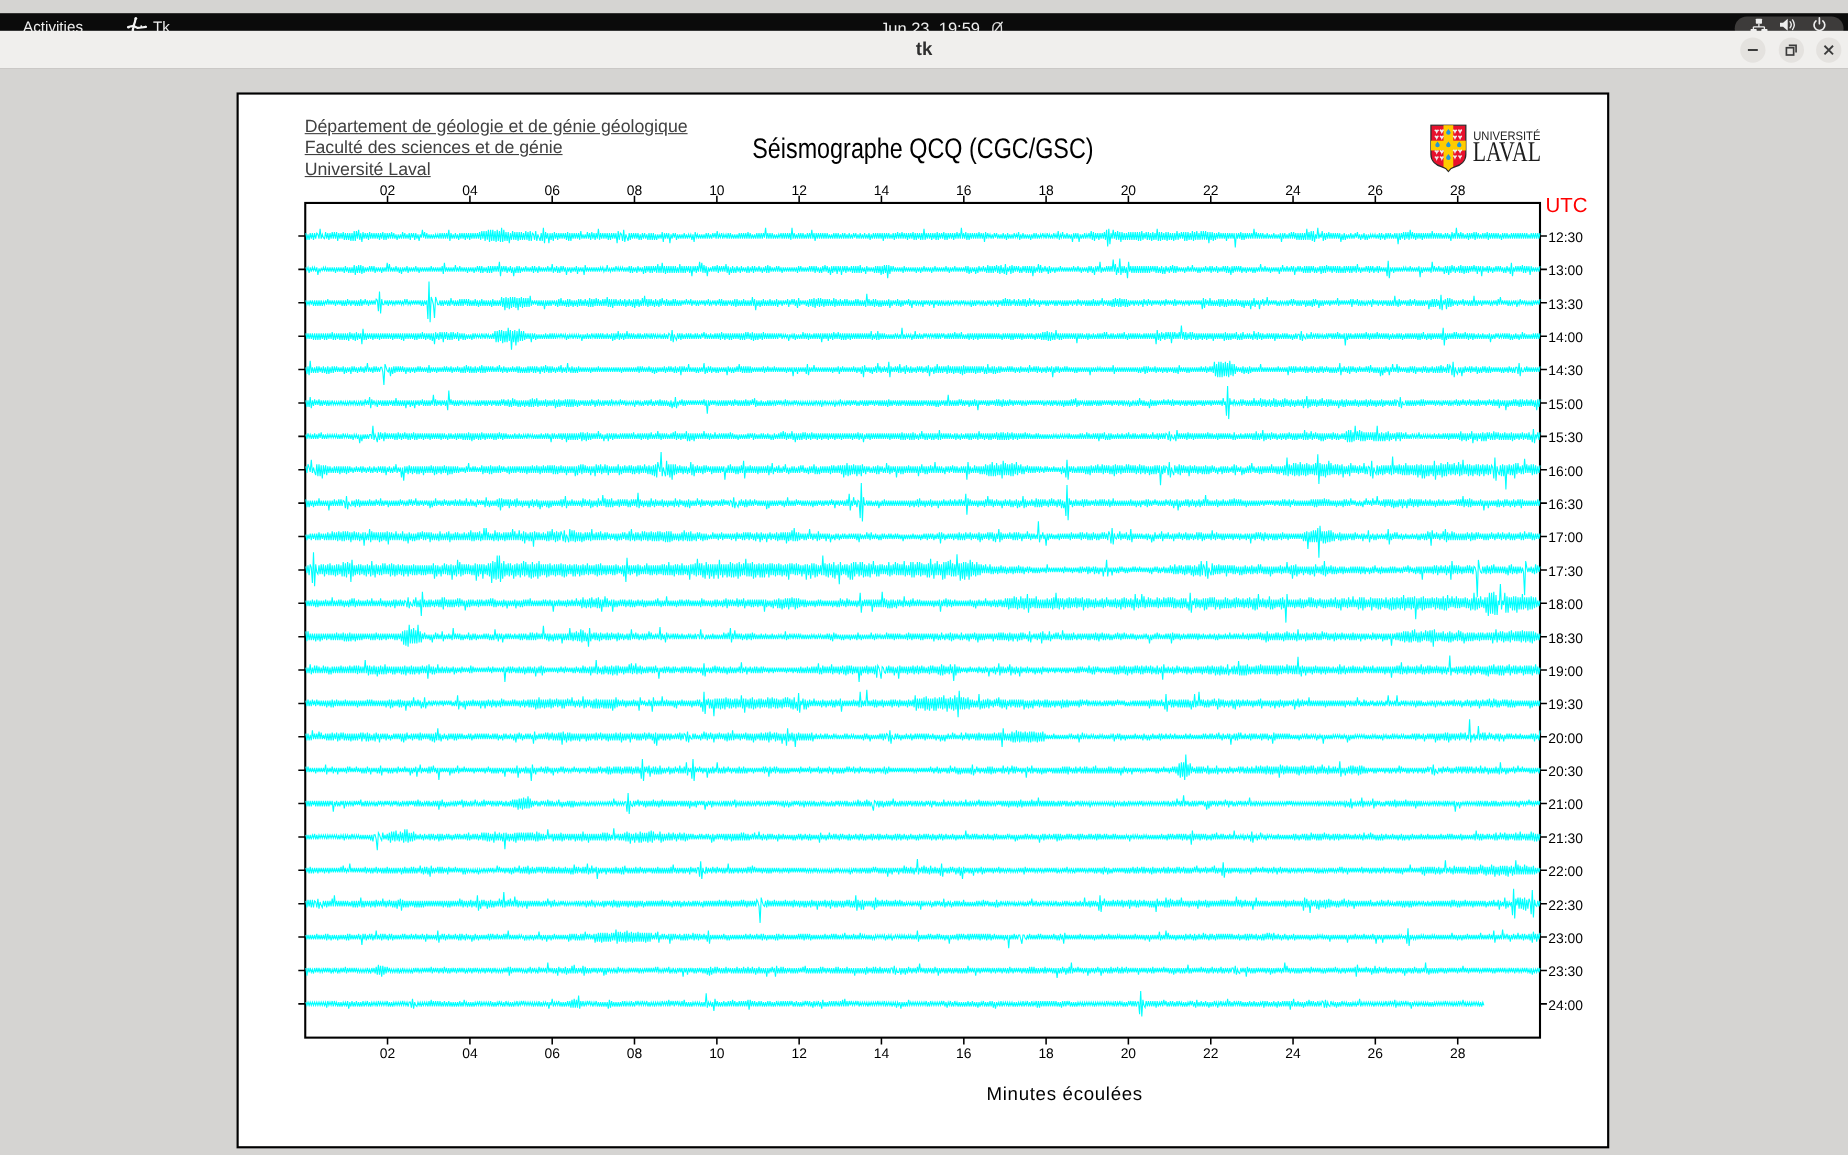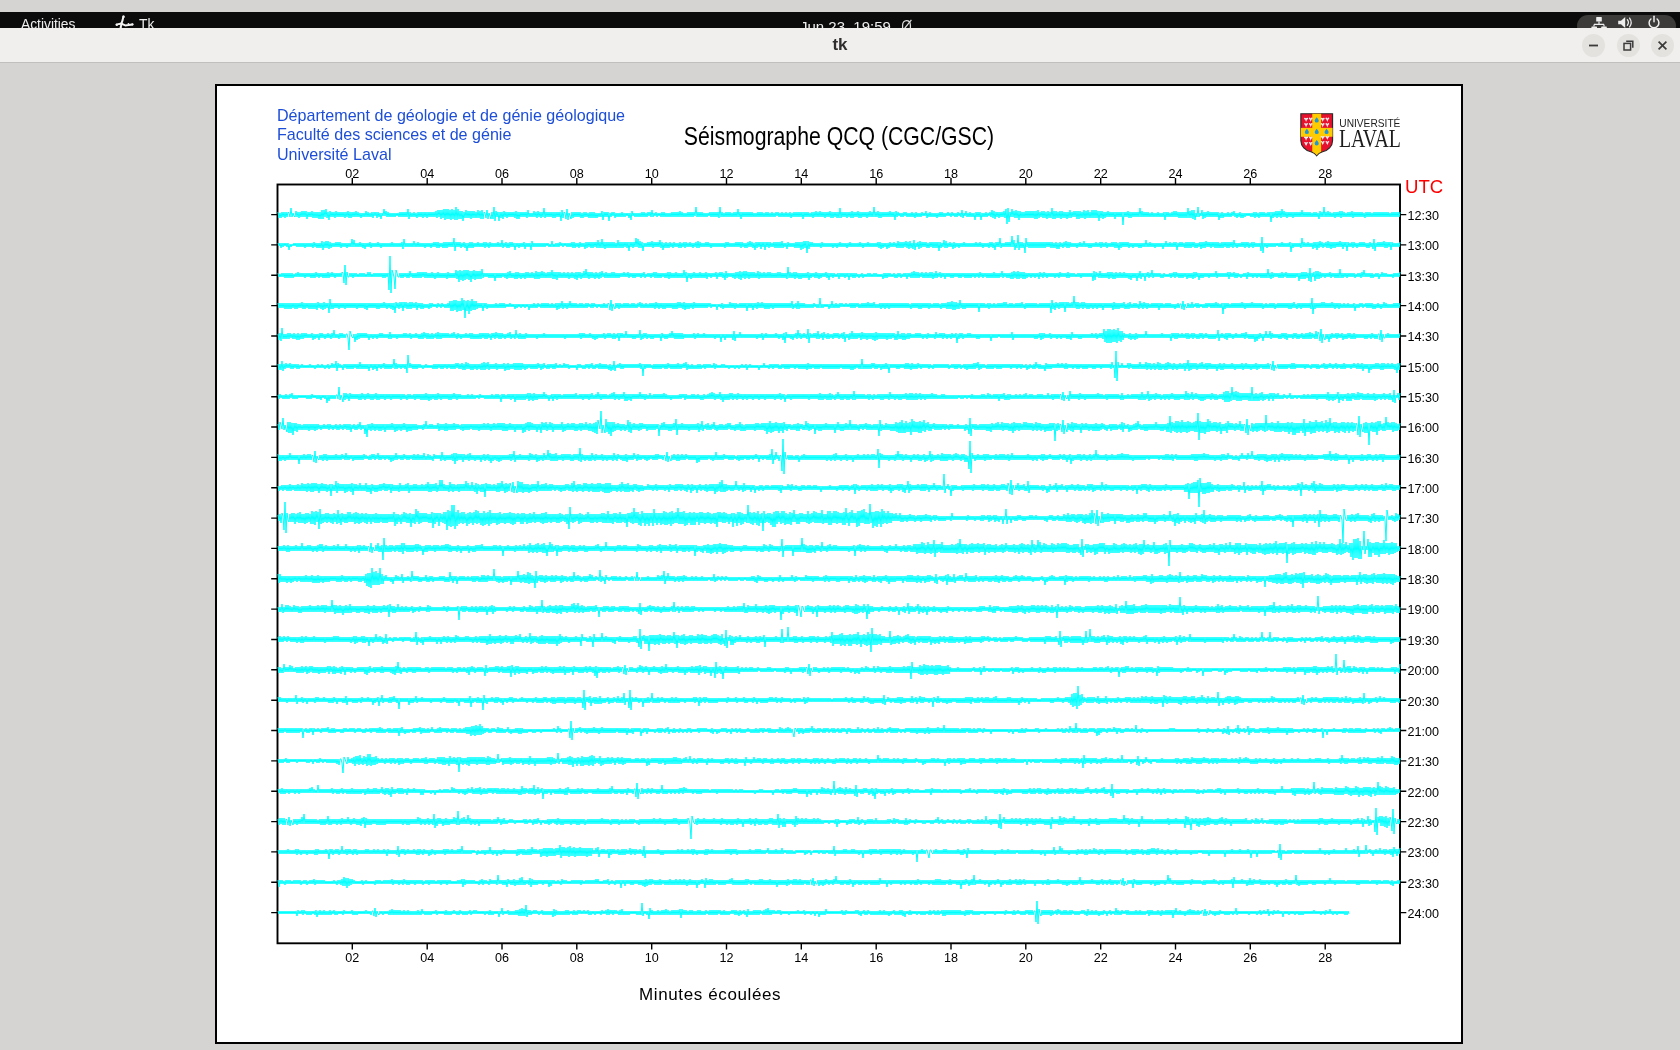--- a/index.html
+++ b/index.html
@@ -1,23 +1,23 @@
 <!DOCTYPE html>
 <html><head><meta charset="utf-8"><style>
 * { margin:0; padding:0; box-sizing:border-box; }
 html,body { width:1680px; height:1050px; overflow:hidden; background:#d5d4d2; font-family:"Liberation Sans",sans-serif; }
 #topbar { position:absolute; left:0; top:12px; width:1680px; height:44px; background:#0b0b0b; color:#eee; }
 #titlebar { position:absolute; left:0; top:28px; width:1680px; height:35px; background:#f0efed; border-bottom:1px solid #c1bfbc; }
 #titlebar .t { position:absolute; left:0; width:1680px; top:0; height:34px; line-height:34px; text-align:center; font-weight:bold; font-size:17px; color:#2e2e2e; }
 .wb { position:absolute; top:5.5px; width:23px; height:23px; border-radius:50%; background:#e4e2df; }
 #page { position:absolute; left:215px; top:84px; width:1248px; height:960px; background:#fff; border:2px solid #000; }
-.hdr { position:absolute; left:277px; top:105.6px; font-size:16.1px; line-height:19.8px; color:#1d4ed8; }
+.hdr { position:absolute; left:277px; top:105.6px; font-size:16.1px; line-height:19.8px; color:#404040;text-decoration:underline; }
 .title { position:absolute; left:639px; top:122.3px; width:400px; text-align:center; font-size:25.8px; color:#000; transform:scaleX(0.823); transform-origin:50% 50%; }
 .utc { position:absolute; left:1405px; top:176px; font-size:18.6px; color:#f00; }
-.xlab { position:absolute; left:639px; top:985.4px; width:400px; text-align:left; font-size:17px; letter-spacing:0.62px; color:#000; }
+.xlab { position:absolute; left:639px; top:985.4px; width:400px; text-align:right; font-size:17px; letter-spacing:0.62px; color:#000; }
 svg { display:block; }
 </style></head><body>
 <div id="topbar">
 <span style="position:absolute;left:21px;top:5px;font-size:13.8px">Activities</span>
 <svg width="22" height="22" viewBox="0 0 22 22" style="position:absolute;left:114px;top:2px">
 <g stroke="#f2f2f2" stroke-width="2" fill="none" stroke-linecap="round" stroke-linejoin="round">
 <path d="M9.3 2.6 L8.6 6.2 L7.4 9.6"></path>
 <path d="M2.6 10.6 L5.2 9.9 L7.4 9.6"></path>
 <path d="M7.4 9.6 L11.2 11.4 L14.6 11.0 L18.6 10.4"></path>
 <path d="M7.6 10.0 L6.6 13.6 L7.8 15.4 L6.4 19.2"></path>

